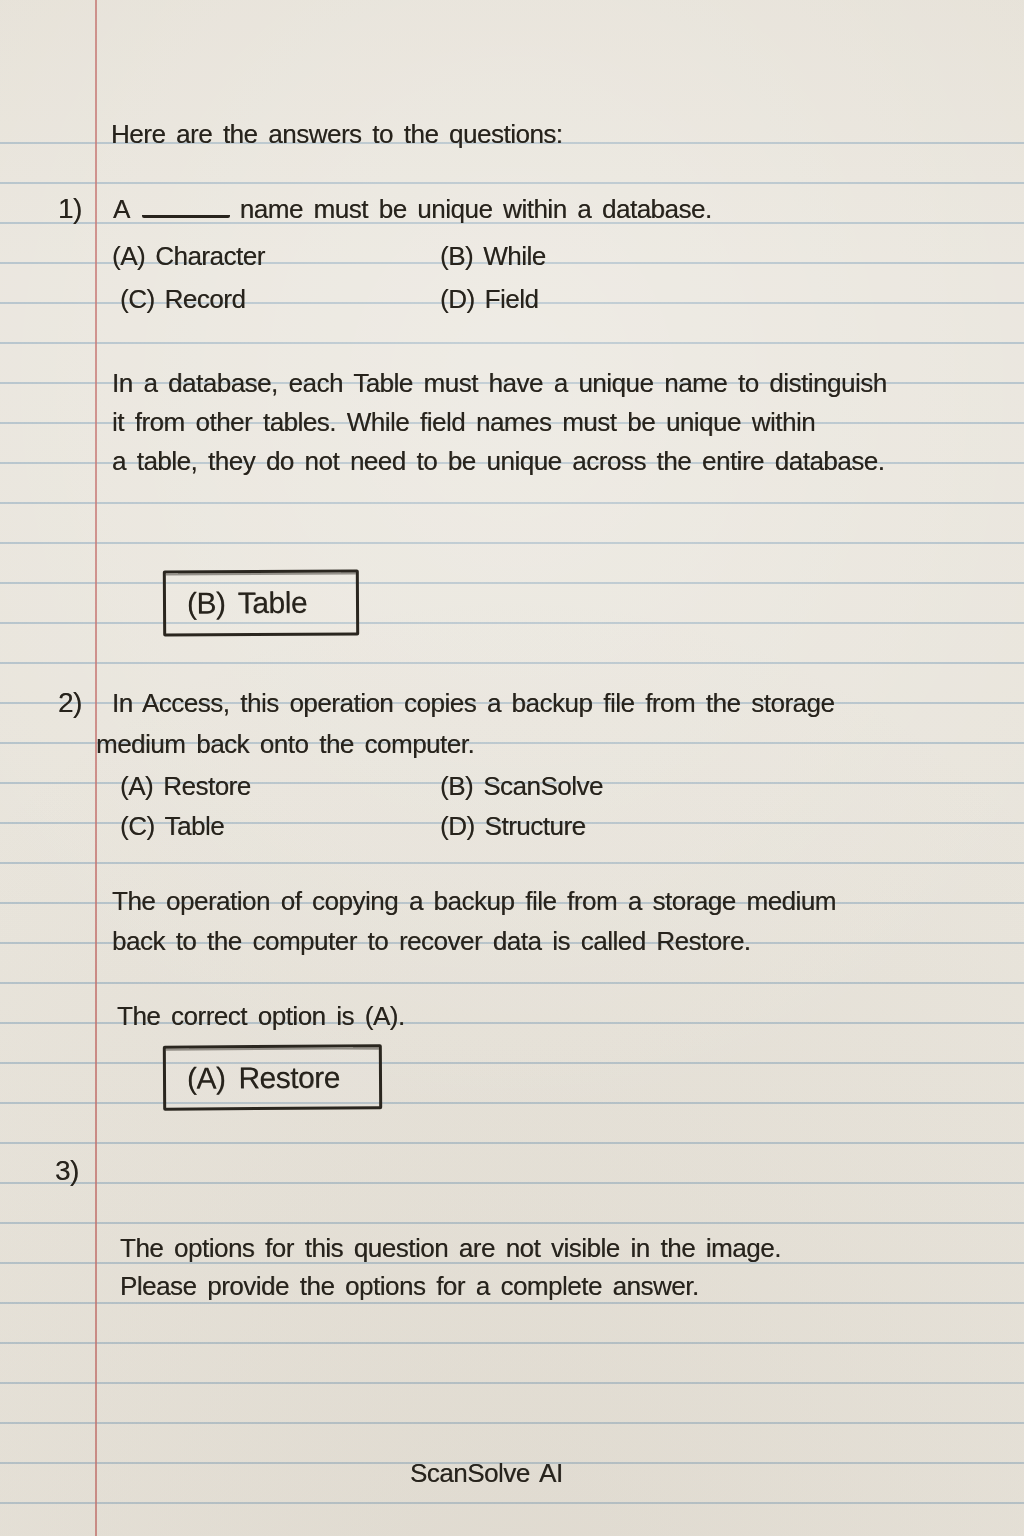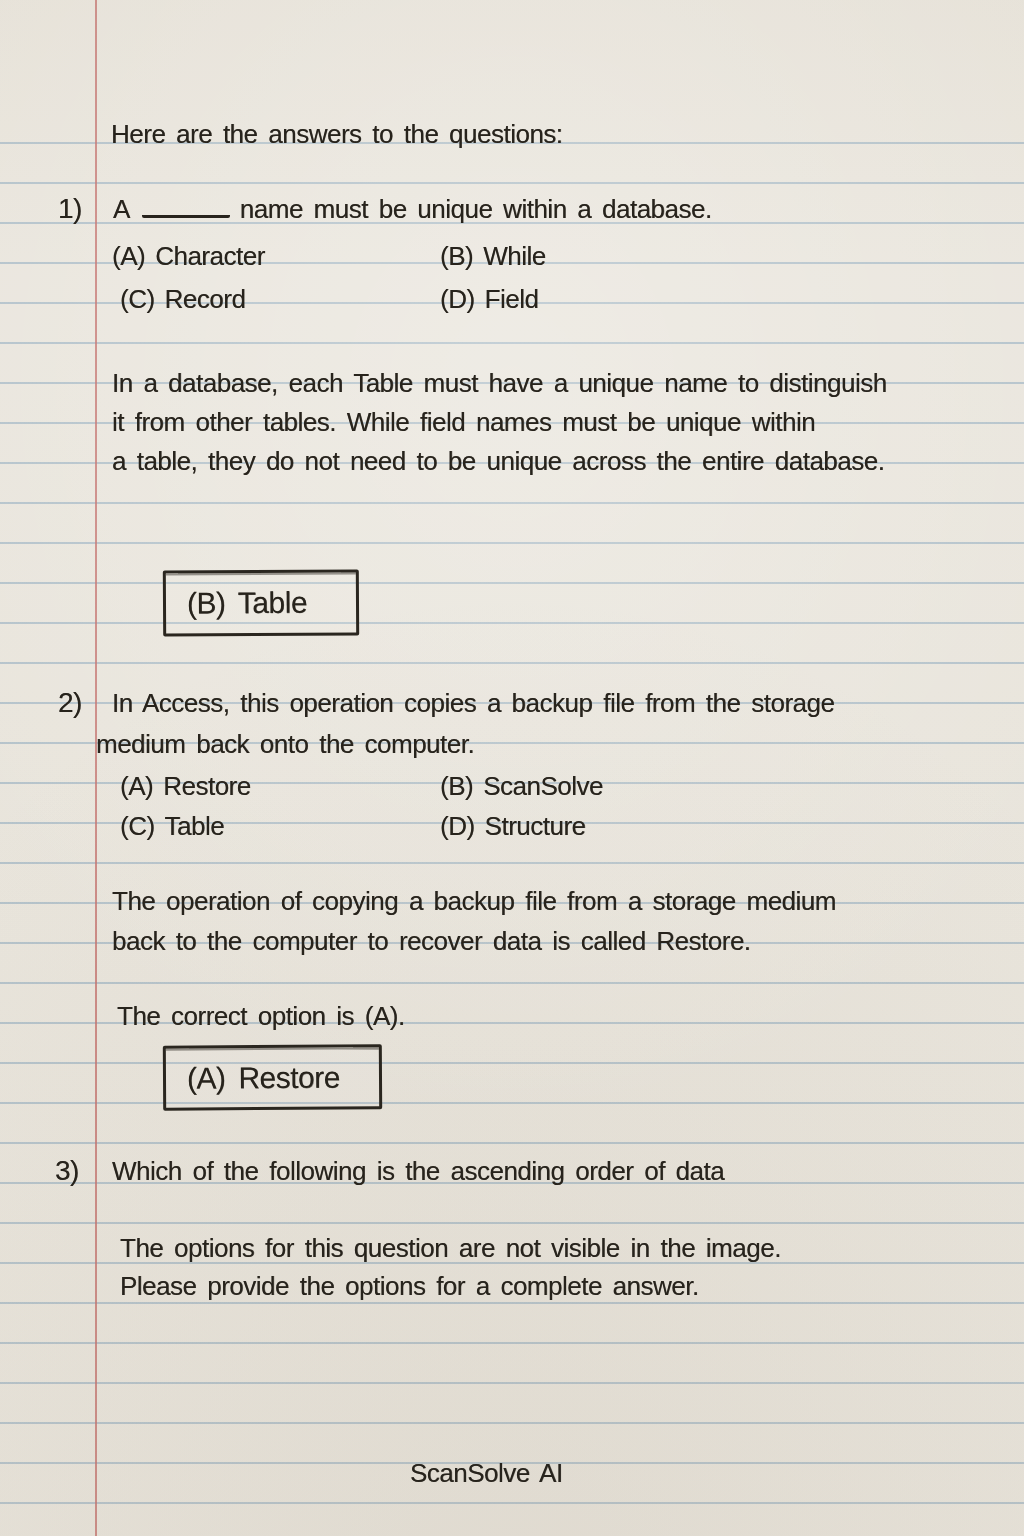--- a/index.html
+++ b/index.html
@@ -92,19 +92,18 @@
   <div class="hw" style="left:112px;top:884px">The operation of copying a backup file from a storage medium</div>
   <div class="hw" style="left:112px;top:924px">back to the computer to recover data is called Restore.</div>
 
   <div class="hw" style="left:117px;top:999px">The correct option is (A).</div>
 
   <div class="answer-box" style="left:163px;top:1045px;width:219px;height:65px">
     <span class="hw-inline">(A) Restore</span>
   </div>
 
   <div class="hw qnum" style="left:55px;top:1154px">3)</div>
-  <div class="hw" style="left:112px;top:1154px">Which of the following is the ascending order of data</div>
 
   <div class="hw" style="left:120px;top:1231px">The options for this question are not visible in the image.</div>
   <div class="hw" style="left:120px;top:1269px">Please provide the options for a complete answer.</div>
 
   <div class="hw" style="left:410px;top:1456px">ScanSolve AI</div>
 </div>
 
 </body></html>

